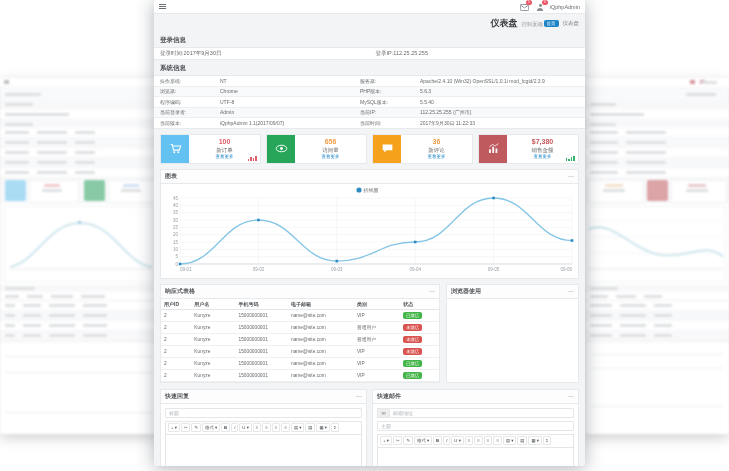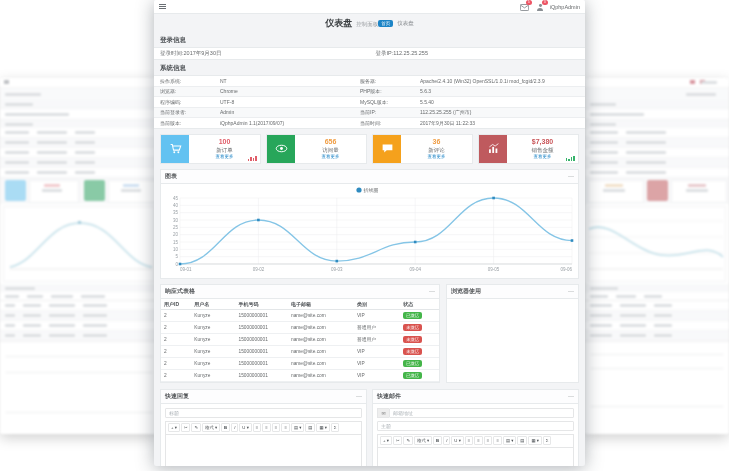--- a/index.html
+++ b/index.html
@@ -39,21 +39,21 @@
   .burger i{display:block;height:1.2px;background:#6a6f74;margin:1px 0;}
   .nav .sp{flex:1;}
   .nav-ico{position:relative;margin-left:7px;width:9px;height:9px;display:flex;align-items:flex-end;justify-content:center;}
   .badge{position:absolute;top:-2px;right:-3px;min-width:5px;height:5px;border-radius:3px;
          background:#ed5565;color:#fff;font-size:3.5px;line-height:5px;text-align:center;padding:0 .5px;}
   .person{position:relative;width:7px;height:7px;}
   .person:before{content:"";position:absolute;left:2.1px;top:0;width:2.8px;height:2.8px;border-radius:50%;background:#8a8f94;}
   .person:after{content:"";position:absolute;left:.6px;bottom:0;width:5.8px;height:3.4px;border-radius:3px 3px 0 0;background:#8a8f94;}
   .uname{margin-left:5px;font-size:5.5px;color:#676a6c;}
 
-  .page-head{height:18px;display:flex;align-items:center;justify-content:center;padding:0 6px;}
+  .page-head{height:18px;display:flex;align-items:center;justify-content:flex-end;padding:0 6px;}
   .ph-l{display:flex;align-items:baseline;}
   .ph-title{font-size:9px;font-weight:bold;color:#383c3f;}
   .ph-sub{font-size:5.5px;color:#9a9ea2;margin-left:4px;}
   .crumb{display:flex;align-items:center;}
   .crumb-home{background:#1c84c6;color:#fff;font-size:4.5px;padding:1px 3px;border-radius:2px;cursor:pointer;}
   .crumb-cur{font-size:5.5px;color:#85898d;margin-left:4px;cursor:pointer;}
 
   .sec-title{font-size:6.5px;font-weight:bold;color:#4a4e52;margin:4px 0 2px 6px;}
   .login-row{background:#fff;border-top:1px solid #e7eaec;border-bottom:1px solid #e7eaec;height:11px;
              display:flex;align-items:center;font-size:5.5px;color:#676a6c;}

